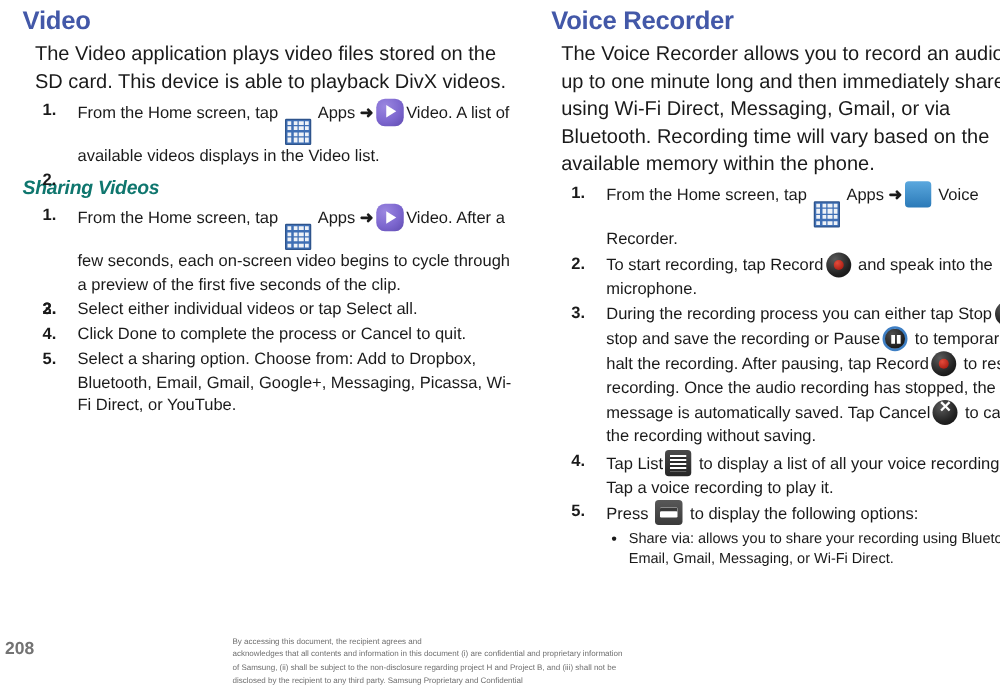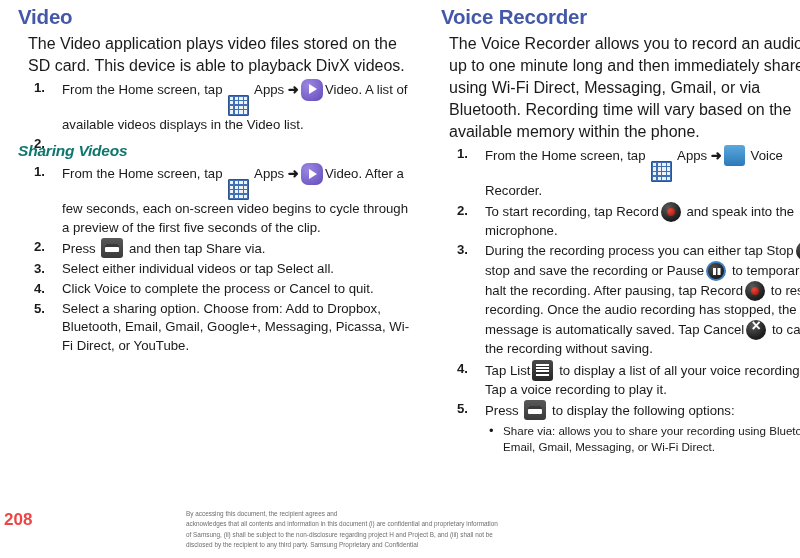--- a/index.html
+++ b/index.html
@@ -228,23 +228,23 @@
     position: absolute;
     left: 0;
     bottom: 0;
     width: 800px;
     height: 52px;
   }
   .page-num {
     position: absolute;
     left: 4px;
     top: 4px;
-    font-size: 17px;
-    font-weight: bold;
-    color: #ef4444;
+    font-size: 14px;
+    font-weight: bold;
+    color: #737373;
   }
   .legal {
     position: absolute;
     left: 186px;
     top: 3px;
     width: 600px;
     font-size: 6.4px;
     line-height: 1.62;
     color: #6e6e6e;
   }
@@ -292,23 +292,23 @@
                 <i></i>
                 <i></i>
                 <i></i>
                 <i></i>
                 <i></i>
                 <i></i>
                 <i></i>
                 <i></i>
                 <i></i>
               </span></span><b> Apps </b><span class="arrow">➜</span><span class="ico ico-video"></span><b>Video</b>. After a few seconds, each on-screen video begins to cycle through a preview of the first five seconds of the clip.</span></li>
-        <li><span class="num">2.</span><span>Press <span class="ico ico-menu"></span> and then tap <b>Share via</b>.</span></li>
+        <li><span class="num">2.</span></li>
         <li><span class="num">3.</span><span>Select either individual videos or tap <b>Select all</b>.</span></li>
-        <li><span class="num">4.</span><span>Click <b>Voice</b> to complete the process or <b>Cancel</b> to quit.</span></li>
+        <li><span class="num">4.</span><span>Click <b>Done</b> to complete the process or <b>Cancel</b> to quit.</span></li>
         <li><span class="num">5.</span><span>Select a sharing option. Choose from: Add to Dropbox, Bluetooth, Email, Gmail, Google+, Messaging, Picassa, Wi-Fi Direct, or YouTube.</span></li>
       </ol>
   </div>
 
   <div class="col col-right">
     <h1 class="section-title">Voice Recorder</h1>
     <p class="intro">The Voice Recorder allows you to record an audio file up to one minute long and then immediately share it using Wi-Fi Direct, Messaging, Gmail, or via Bluetooth. Recording time will vary based on the available memory within the phone.</p>
     <ol class="steps" id="right-steps">
         <li><span class="num">1.</span><span>From the Home screen, tap <span class="ico ico-apps"><span class="grid">
                 <i></i>

